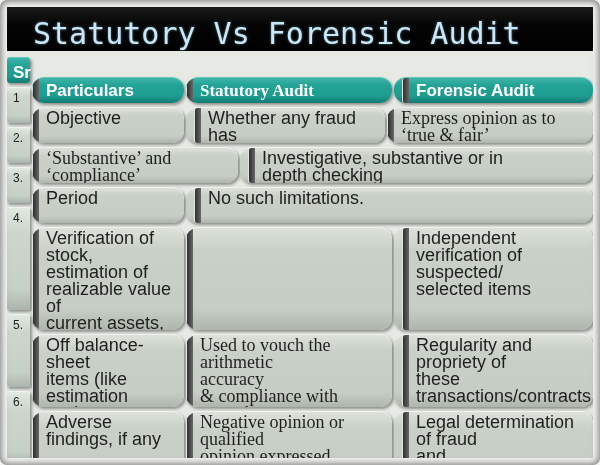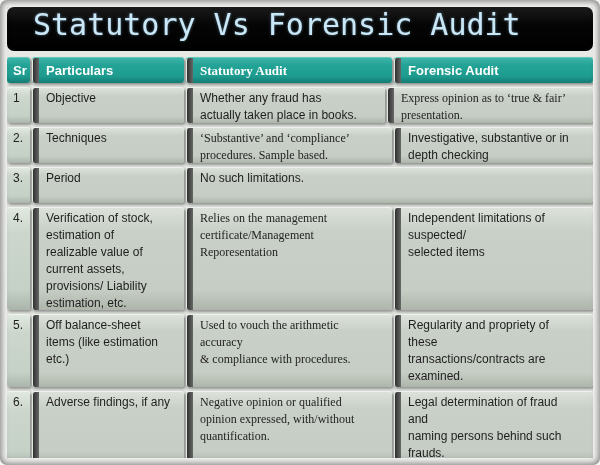--- a/index.html
+++ b/index.html
@@ -25,88 +25,89 @@
   }
   .inner {
     position:absolute;
     left:7px; top:7px; right:7px; bottom:7px;
     background:#e6e9e4;
     overflow:hidden;
   }
   .title-bar {
     height:44px;
     background:linear-gradient(180deg,#1b1b1b,#050505 40%,#000);
-    border-radius:7px;
-    display:flex; align-items:flex-start;
+    border-radius:0;
+    display:flex; align-items:flex-end;
     padding-left:26px;
     margin-bottom:6px;
     box-sizing:border-box;
   }
   .title-text {
     font-family:"DejaVu Sans Mono", monospace;
     font-size:30px;
     color:#c9e7f6;
     text-shadow:0 0 3px rgba(140,190,220,0.55);
     white-space:nowrap;
   }
   .tbl { width:100%; }
   .row {
     display:flex;
     margin-bottom:4px;
   }
   .row > * + * { margin-left:2px; }
   .cell {
     display:flex;
-    border-radius:3px;
+    border-radius:12px;
     box-shadow:1.5px 2px 3px rgba(40,40,40,0.45);
     background:linear-gradient(180deg,#dce2d9,#c9d0c7 22%,#c6cdc4 80%,#aeb6ac);
     border-top:1px solid #eef2ec;
     box-sizing:border-box;
     overflow:hidden;
+    margin-top:20px;
   }
   .cell .bar {
     width:6px;
     flex:0 0 6px;
     align-self:stretch;
     background:linear-gradient(90deg,#2f2f2f,#686868);
     border-left:1px solid #dfe9e2;
     border-radius:3px 0 0 3px;
   }
   .cell .txt {
     padding:2px 6px 2px 7px;
-    font-size:12px;
+    font-size:18px;
     line-height:17px;
     color:#1f1f1f;
     white-space:pre-wrap;
   }
   .sr-cell {
     background:linear-gradient(180deg,#e0e8df,#ccd6cc 25%,#c5d0c6 80%,#aab4aa);
     border-top:1px solid #eef4ee;
     border-radius:3px;
     box-shadow:1.5px 2px 3px rgba(40,40,40,0.45);
     box-sizing:border-box;
   }
   .sr-cell .txt { padding:3px 0 0 6px; font-size:12px; color:#222; }
   .hdr .cell, .hdr .sr-cell {
     background:linear-gradient(180deg,#3fb5a9,#23a296 30%,#1e9c90 72%,#147c73);
     border-top:1px solid #66c8bd;
   }
   .hdr .txt {
     color:#ffffff;
     font-weight:bold;
-    font-size:13px;
+    font-size:17px;
     padding-top:4px;
     white-space:nowrap;
   }
   .hdr .sr-cell .txt { padding-top:5px; }
   
   .w-sr  { flex:0 0 23px; width:23px; }
   .w-par { flex:0 0 152px; width:152px; }
   .w-sta { flex:0 0 206px; width:206px;font-family:Liberation Serif, serif; }
-  .w-for { flex:1 1 auto; }
+  .w-for { flex:1 1 auto;padding-left:8px; }
   
   .h-hdr { height:26px; }
   .h-r1,.h-r2,.h-r3 { height:36px; }
   .h-r4 { height:103px; }
   .h-r5 { height:73px; }
   .h-r6 { height:75px; }
   .h-hdr .cell, .h-hdr .sr-cell,
   .h-r1 .cell,.h-r1 .sr-cell,
   .h-r2 .cell,.h-r2 .sr-cell,
   .h-r3 .cell,.h-r3 .sr-cell,
@@ -161,24 +162,20 @@
             <div class="bar"></div>
             <div class="txt">Express opinion as to ‘true &amp; fair’
 presentation.</div>
           </div>
       </div>
 
       <div class="row h-r2">
         <div class="sr-cell w-sr">
             <div class="txt">2.</div>
           </div>
-        <div class="cell w-par">
-            <div class="bar"></div>
-            <div class="txt">Techniques</div>
-          </div>
         <div class="cell w-sta">
             <div class="bar"></div>
             <div class="txt">‘Substantive’ and ‘compliance’
 procedures. Sample based.</div>
           </div>
         <div class="cell w-for">
             <div class="bar"></div>
             <div class="txt">Investigative, substantive or in
 depth checking</div>
           </div>
@@ -206,27 +203,24 @@
             <div class="bar"></div>
             <div class="txt">Verification of stock,
 estimation of
 realizable value of
 current assets,
 provisions/ Liability
 estimation, etc.</div>
           </div>
         <div class="cell w-sta">
             <div class="bar"></div>
-            <div class="txt">Relies on the management
-certificate/Management
-Reporesentation</div>
-          </div>
-        <div class="cell w-for">
-            <div class="bar"></div>
-            <div class="txt">Independent limitations of
+          </div>
+        <div class="cell w-for">
+            <div class="bar"></div>
+            <div class="txt">Independent verification of
 suspected/
 selected items</div>
           </div>
       </div>
 
       <div class="row h-r5">
         <div class="sr-cell w-sr">
             <div class="txt">5.</div>
           </div>
         <div class="cell w-par">

